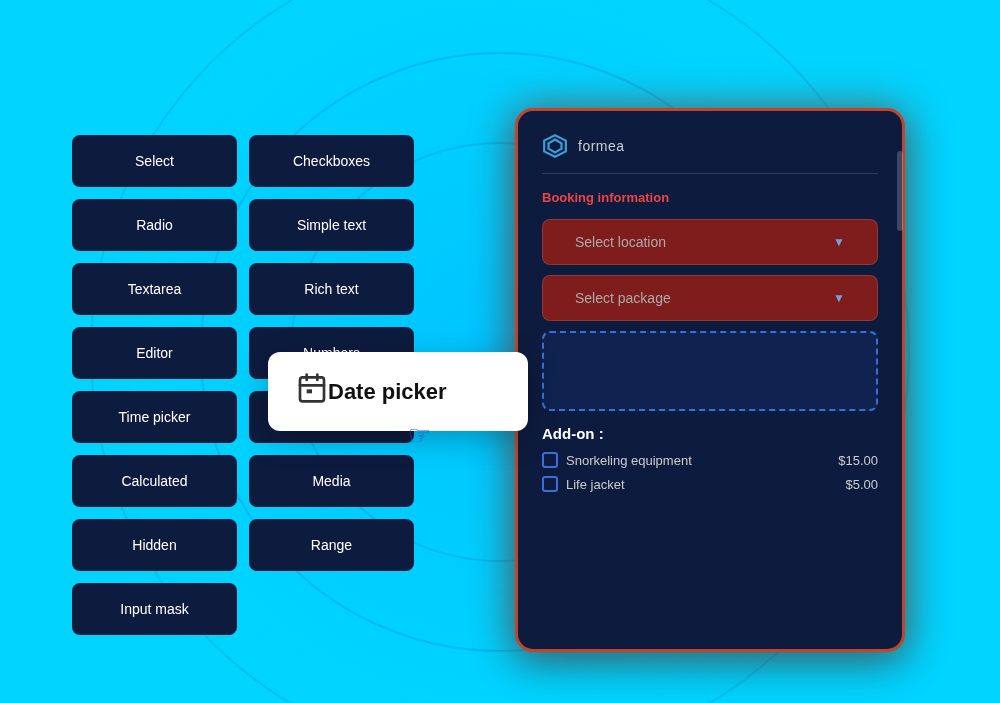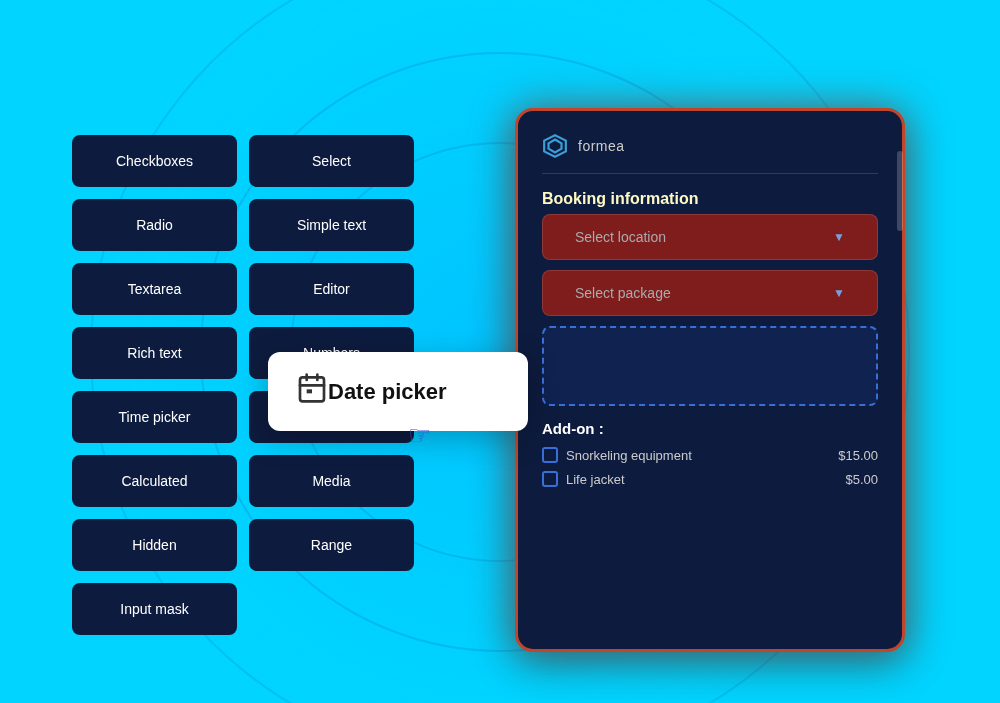--- a/index.html
+++ b/index.html
@@ -135,24 +135,24 @@
     }
 
     .formea-title {
       color: #ccc;
       font-size: 14px;
       font-weight: 400;
       letter-spacing: 0.5px;
     }
 
     .booking-section-title {
-      color: #fef9c3;
-      font-size: 16px;
+      color: #ef4444;
+      font-size: 13px;
       font-weight: 600;
-      margin-bottom: 6px;
+      margin-bottom: 14px;
     }
 
     .form-select {
       width: 100%;
       background: #7f1d1d;
       border: 1px solid rgba(255,255,255,0.12);
       border-radius: 8px;
       color: #aaa;
       font-size: 14px;
       padding: 14px 32px;
@@ -234,30 +234,30 @@
   </style>
 </head>
 <body>
 
 <div class="bg-circle-outer"></div>
 <div class="bg-circle-inner"></div>
 <div class="bg-circle-inner2"></div>
 
 <div class="left-grid">
 
+  <button class="grid-btn">Select</button>
   <button class="grid-btn">Checkboxes</button>
-  <button class="grid-btn">Select</button>
 
   <button class="grid-btn">Radio</button>
   <button class="grid-btn">Simple text</button>
 
   <button class="grid-btn">Textarea</button>
+  <button class="grid-btn">Rich text</button>
+
   <button class="grid-btn">Editor</button>
-
-  <button class="grid-btn">Rich text</button>
   <button class="grid-btn">Numbers</button>
 
   <button class="grid-btn">Time picker</button>
   <button class="grid-btn">Color picker</button>
 
   <button class="grid-btn">Calculated</button>
   <button class="grid-btn">Media</button>
 
   <button class="grid-btn">Hidden</button>
   <button class="grid-btn">Range</button>

